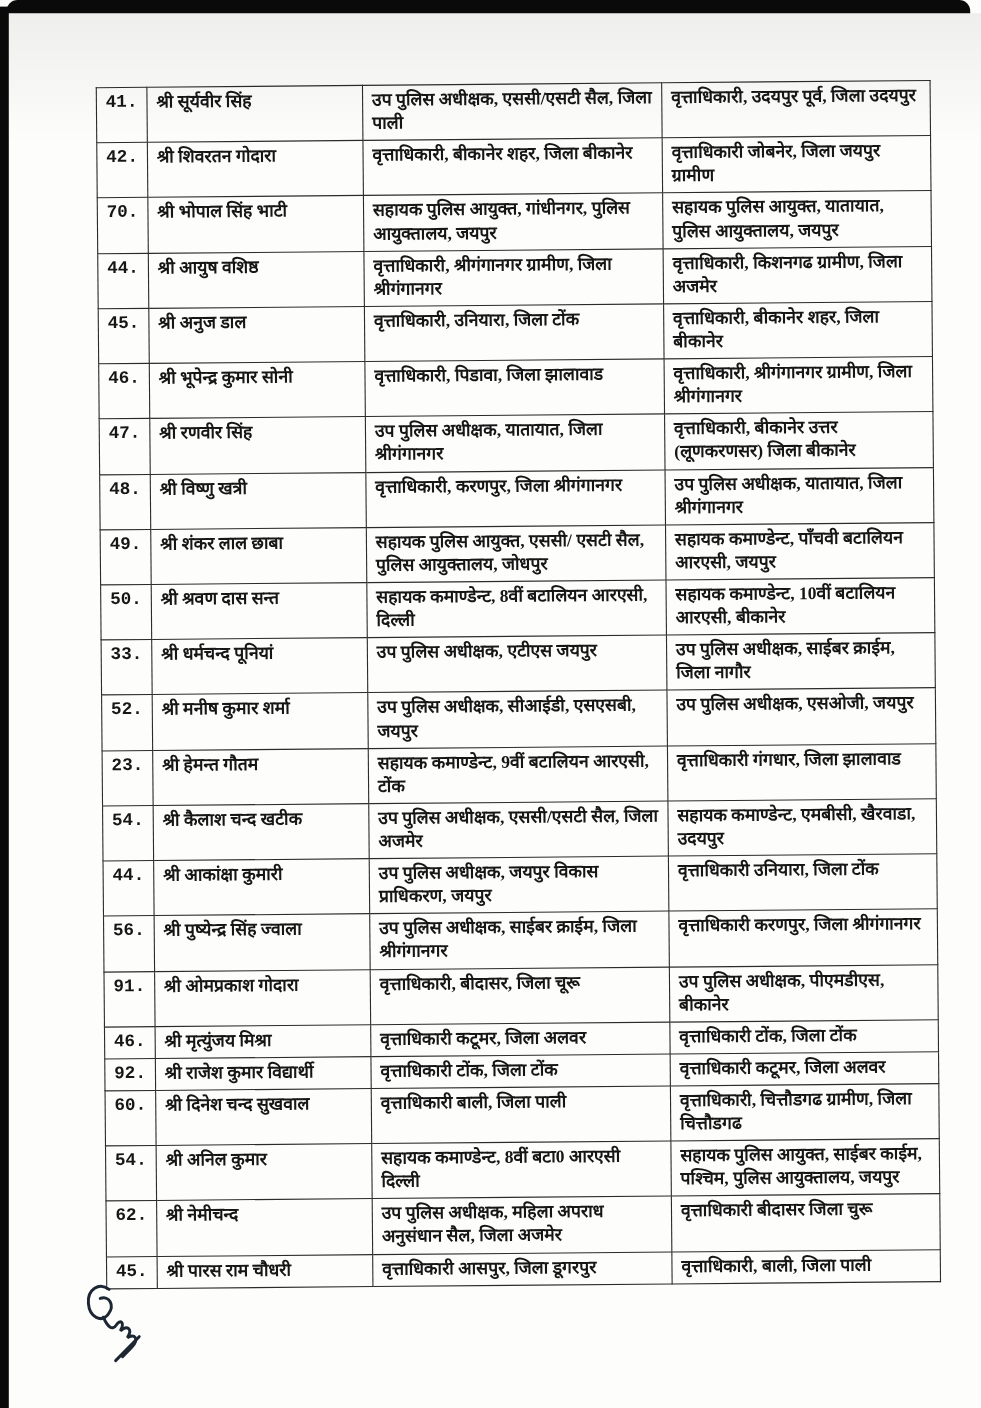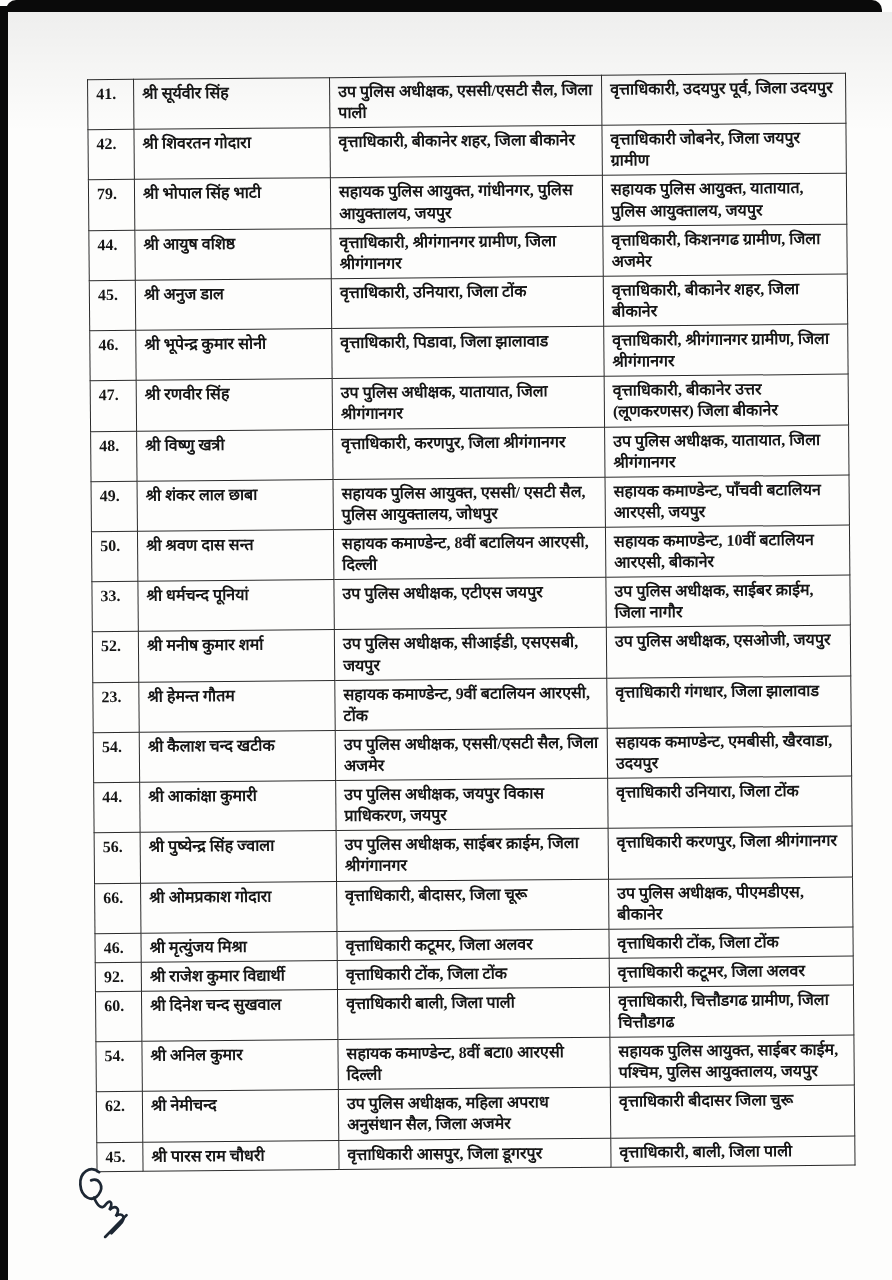--- a/index.html
+++ b/index.html
@@ -51,21 +51,21 @@
     line-height:1.32;
     font-weight:700;
     color:var(--ink);
     word-wrap:break-word;
   }
   col.c-sno{width:46px;}
   col.c-name{width:196px;}
   col.c-from{width:272px;}
   col.c-to{width:244px;}
   td.sno{
-    font-family:Liberation Serif, serif;
+    font-family:Liberation Mono, monospace;
     font-size:17px;
     padding-left:6px;
     font-weight:700;
   }
   .signature{
     position:absolute;left:50px;top:1160px;width:90px;height:90px;
   }
   .signature svg{width:100%;height:100%;}
 </style>
 </head>
@@ -89,21 +89,21 @@
     <td>उप पुलिस अधीक्षक, एससी/एसटी सैल, जिला पाली</td>
     <td>वृत्ताधिकारी, उदयपुर पूर्व, जिला उदयपुर</td>
   </tr>
         <tr>
     <td class="sno">42.</td>
     <td>श्री शिवरतन गोदारा</td>
     <td>वृत्ताधिकारी, बीकानेर शहर, जिला बीकानेर</td>
     <td>वृत्ताधिकारी जोबनेर, जिला जयपुर ग्रामीण</td>
   </tr>
         <tr>
-    <td class="sno">79.</td>
+    <td class="sno">70.</td>
     <td>श्री भोपाल सिंह भाटी</td>
     <td>सहायक पुलिस आयुक्त, गांधीनगर, पुलिस आयुक्तालय, जयपुर</td>
     <td>सहायक पुलिस आयुक्त, यातायात, पुलिस आयुक्तालय, जयपुर</td>
   </tr>
         <tr>
     <td class="sno">44.</td>
     <td>श्री आयुष वशिष्ठ</td>
     <td>वृत्ताधिकारी, श्रीगंगानगर ग्रामीण, जिला श्रीगंगानगर</td>
     <td>वृत्ताधिकारी, किशनगढ ग्रामीण, जिला अजमेर</td>
   </tr>
@@ -173,21 +173,21 @@
     <td>उप पुलिस अधीक्षक, जयपुर विकास प्राधिकरण, जयपुर</td>
     <td>वृत्ताधिकारी उनियारा, जिला टोंक</td>
   </tr>
         <tr>
     <td class="sno">56.</td>
     <td>श्री पुष्येन्द्र सिंह ज्वाला</td>
     <td>उप पुलिस अधीक्षक, साईबर क्राईम, जिला श्रीगंगानगर</td>
     <td>वृत्ताधिकारी करणपुर, जिला श्रीगंगानगर</td>
   </tr>
         <tr>
-    <td class="sno">66.</td>
+    <td class="sno">91.</td>
     <td>श्री ओमप्रकाश गोदारा</td>
     <td>वृत्ताधिकारी, बीदासर, जिला चूरू</td>
     <td>उप पुलिस अधीक्षक, पीएमडीएस, बीकानेर</td>
   </tr>
         <tr>
     <td class="sno">46.</td>
     <td>श्री मृत्युंजय मिश्रा</td>
     <td>वृत्ताधिकारी कटूमर, जिला अलवर</td>
     <td>वृत्ताधिकारी टोंक, जिला टोंक</td>
   </tr>

